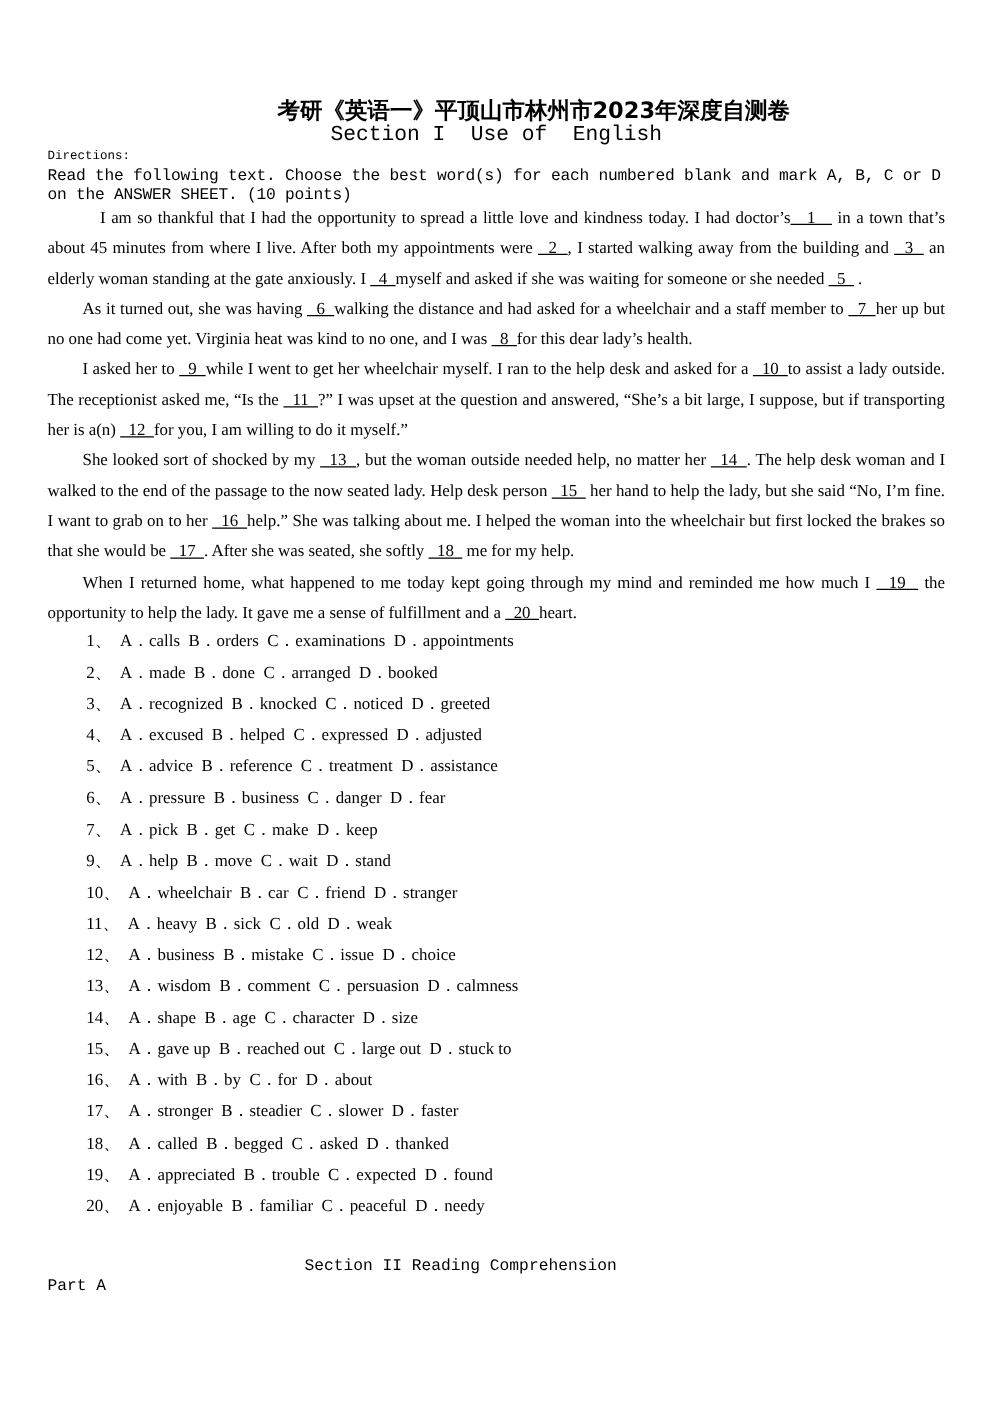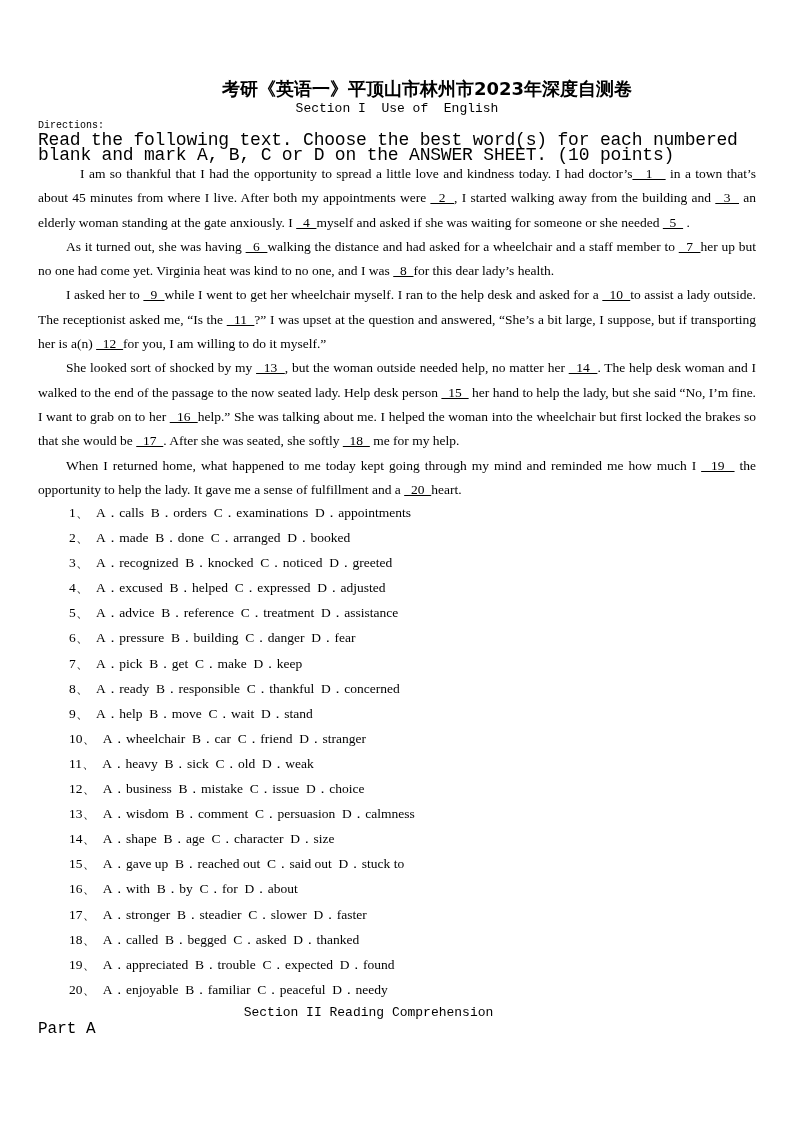--- a/index.html
+++ b/index.html
@@ -8,34 +8,34 @@
   .title {
     position: absolute; top: 78px; left: 0; width: 794px; text-align: center;
     font-family: "DejaVu Sans", sans-serif; font-weight: bold; font-size: 18px; line-height: 22px;
     letter-spacing: 0px;
     padding-left: 30px;
   }
   .mono { font-family: "Liberation Mono", "DejaVu Sans Mono", monospace; }
   .serif { font-family: "Liberation Serif", "DejaVu Serif", serif; }
   .section1 {
     position: absolute; top: 101px; left: 0; width: 794px; text-align: center;
-    font-size: 13px; line-height: 16px; white-space: pre;
+    font-size: 17px; line-height: 16px; white-space: pre;
   }
   .dir-label { position: absolute; top: 118px; left: 38px; font-size: 10px; line-height: 16px; }
-  .dir-text { position: absolute; top: 133px; left: 38px; width: 720px; font-size: 18px; line-height: 15px; letter-spacing: -0.2px; }
+  .dir-text { position: absolute; top: 133px; left: 38px; width: 720px; font-size: 13px; line-height: 15px; letter-spacing: -0.2px; }
   .passage { position: absolute; top: 162px; left: 38px; width: 718px; font-size: 13.5px; line-height: 24.3px; }
   .passage p { margin: 0; text-indent: 0; text-align: justify; text-align-last: left; }
   .passage p.ind1 { text-indent: 42px; }
   .passage p.ind2 { text-indent: 28px; }
   .blank { text-decoration: underline; white-space: pre; }
   .options { position: absolute; top: 500px; left: 38px; width: 500px; font-size: 13.5px; }
   .opt-row { height: 25.1px; line-height: 25.1px; white-space: nowrap; margin-left: 31px; }
   .opt-row span { white-space: pre; }
   .sec2 { position: absolute; top: 1005px; left: 0; width: 737px; text-align: center; font-size: 13px; line-height: 16px; }
-  .parta { position: absolute; top: 1021px; left: 38px; font-size: 16px; line-height: 16px; }
+  .parta { position: absolute; top: 1021px; left: 38px; font-size: 13px; line-height: 16px; }
 </style>
 </head>
 <body>
 
 <div class="page">
 
   <div class="title">考研《英语一》平顶山市林州市2023年深度自测卷</div>
 
   <div class="section1 mono">Section I  Use of  English</div>
 
@@ -53,30 +53,29 @@
 
     <p class="ind2"><span>When I returned home, what happened to me today kept going through my mind and reminded me how much I  </span><span class="blank">  19  </span><span> the opportunity to help the lady. It gave me a sense of fulfillment and a </span><span class="blank">  20  </span><span>heart.</span></p>
   </div>
 
   <div class="options serif" id="options">
       <div class="opt-row"><span>1、</span><span>  </span><span>A．calls</span><span>  </span><span>B．orders</span><span>  </span><span>C．examinations</span><span>  </span><span>D．appointments</span></div>
       <div class="opt-row"><span>2、</span><span>  </span><span>A．made</span><span>  </span><span>B．done</span><span>  </span><span>C．arranged</span><span>  </span><span>D．booked</span></div>
       <div class="opt-row"><span>3、</span><span>  </span><span>A．recognized</span><span>  </span><span>B．knocked</span><span>  </span><span>C．noticed</span><span>  </span><span>D．greeted</span></div>
       <div class="opt-row"><span>4、</span><span>  </span><span>A．excused</span><span>  </span><span>B．helped</span><span>  </span><span>C．expressed</span><span>  </span><span>D．adjusted</span></div>
       <div class="opt-row"><span>5、</span><span>  </span><span>A．advice</span><span>  </span><span>B．reference</span><span>  </span><span>C．treatment</span><span>  </span><span>D．assistance</span></div>
-      <div class="opt-row"><span>6、</span><span>  </span><span>A．pressure</span><span>  </span><span>B．building</span><span>  </span><span>C．danger</span><span>  </span><span>D．fear</span></div>
+      <div class="opt-row"><span>6、</span><span>  </span><span>A．pressure</span><span>  </span><span>B．business</span><span>  </span><span>C．danger</span><span>  </span><span>D．fear</span></div>
       <div class="opt-row"><span>7、</span><span>  </span><span>A．pick</span><span>  </span><span>B．get</span><span>  </span><span>C．make</span><span>  </span><span>D．keep</span></div>
-      <div class="opt-row"><span>8、</span><span>  </span><span>A．ready</span><span>  </span><span>B．responsible</span><span>  </span><span>C．thankful</span><span>  </span><span>D．concerned</span></div>
       <div class="opt-row"><span>9、</span><span>  </span><span>A．help</span><span>  </span><span>B．move</span><span>  </span><span>C．wait</span><span>  </span><span>D．stand</span></div>
       <div class="opt-row"><span>10、</span><span>  </span><span>A．wheelchair</span><span>  </span><span>B．car</span><span>  </span><span>C．friend</span><span>  </span><span>D．stranger</span></div>
       <div class="opt-row"><span>11、</span><span>  </span><span>A．heavy</span><span>  </span><span>B．sick</span><span>  </span><span>C．old</span><span>  </span><span>D．weak</span></div>
       <div class="opt-row"><span>12、</span><span>  </span><span>A．business</span><span>  </span><span>B．mistake</span><span>  </span><span>C．issue</span><span>  </span><span>D．choice</span></div>
       <div class="opt-row"><span>13、</span><span>  </span><span>A．wisdom</span><span>  </span><span>B．comment</span><span>  </span><span>C．persuasion</span><span>  </span><span>D．calmness</span></div>
       <div class="opt-row"><span>14、</span><span>  </span><span>A．shape</span><span>  </span><span>B．age</span><span>  </span><span>C．character</span><span>  </span><span>D．size</span></div>
-      <div class="opt-row"><span>15、</span><span>  </span><span>A．gave up</span><span>  </span><span>B．reached out</span><span>  </span><span>C．said out</span><span>  </span><span>D．stuck to</span></div>
+      <div class="opt-row"><span>15、</span><span>  </span><span>A．gave up</span><span>  </span><span>B．reached out</span><span>  </span><span>C．large out</span><span>  </span><span>D．stuck to</span></div>
       <div class="opt-row"><span>16、</span><span>  </span><span>A．with</span><span>  </span><span>B．by</span><span>  </span><span>C．for</span><span>  </span><span>D．about</span></div>
       <div class="opt-row"><span>17、</span><span>  </span><span>A．stronger</span><span>  </span><span>B．steadier</span><span>  </span><span>C．slower</span><span>  </span><span>D．faster</span></div>
       <div class="opt-row"><span>18、</span><span>  </span><span>A．called</span><span>  </span><span>B．begged</span><span>  </span><span>C．asked</span><span>  </span><span>D．thanked</span></div>
       <div class="opt-row"><span>19、</span><span>  </span><span>A．appreciated</span><span>  </span><span>B．trouble</span><span>  </span><span>C．expected</span><span>  </span><span>D．found</span></div>
       <div class="opt-row"><span>20、</span><span>  </span><span>A．enjoyable</span><span>  </span><span>B．familiar</span><span>  </span><span>C．peaceful</span><span>  </span><span>D．needy</span></div>
     </div>
 
   <div class="sec2 mono">Section II Reading Comprehension</div>
   <div class="parta mono">Part A</div>
 

